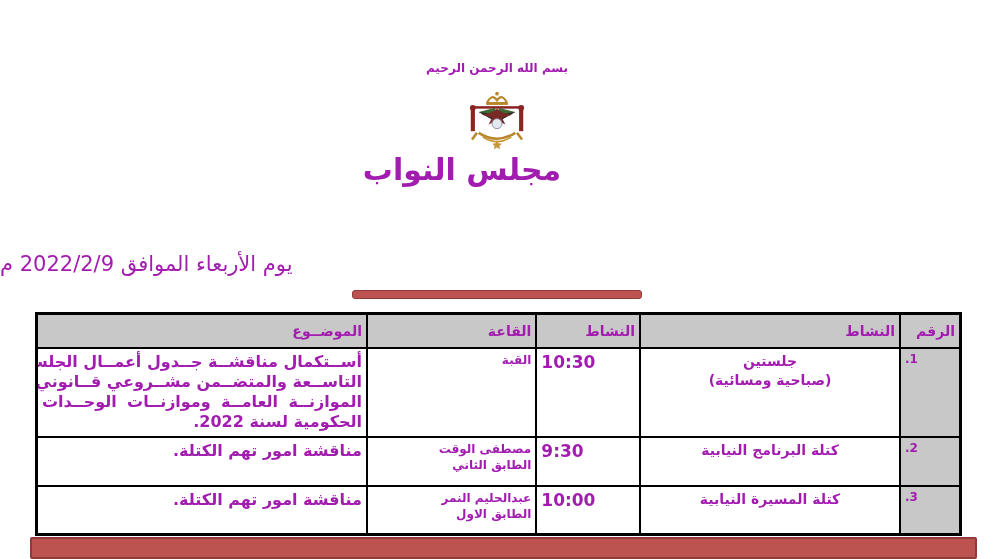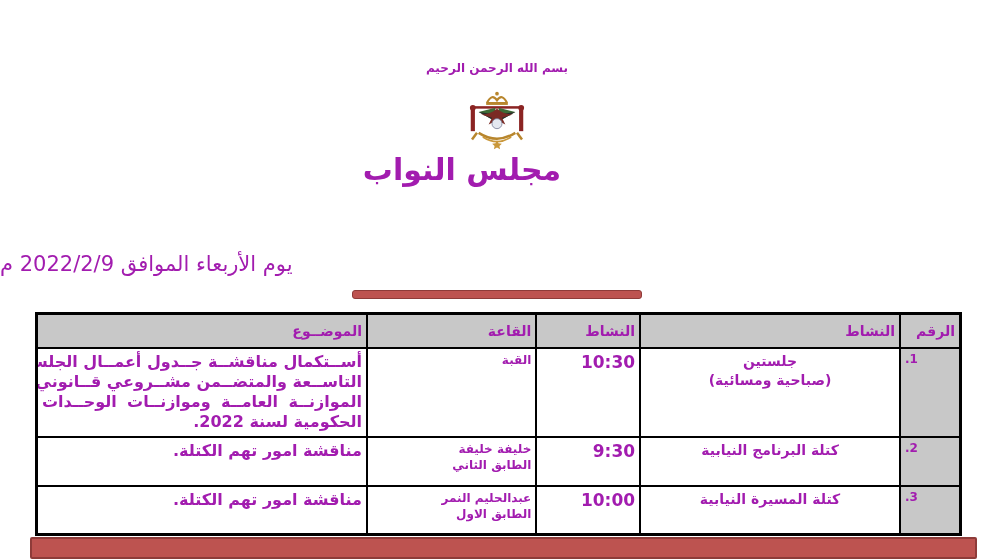--- a/index.html
+++ b/index.html
@@ -41,21 +41,21 @@
   }
   table.schedule th{
     background:#c8c8c8;font-size:14px;text-align:right;height:26px;
     vertical-align:middle;
   }
   td.num-cell{
     background:#c8c8c8;direction:ltr;text-align:left;
     font-size:12px;padding:2px 0 0 5px;
   }
   td.activity-cell{text-align:center;font-size:14px;line-height:1.35;}
-  td.time-cell{text-align:right;direction:ltr;font-size:17px;}
+  td.time-cell{text-align:left;direction:ltr;font-size:17px;}
   td.hall-cell{font-size:12px;line-height:1.35;}
   td.subject-cell{font-size:16px;line-height:20px;padding:3px 6px;}
   .jline{white-space:nowrap;text-align:justify;text-align-last:justify;}
   .rline{white-space:nowrap;text-align:right;}
   tr.row-1 td{height:81px;}
   tr.row-2 td{height:41px;}
   tr.row-3 td{height:40px;}
   
   .bottom-bar{
     position:absolute;top:528px;left:30px;width:943px;height:18px;
@@ -143,21 +143,21 @@
           <div class="rline">الحكومية لسنة 2022.</div>
         </td>
       </tr>
       <tr class="row-2">
         <td class="num-cell">.2</td>
         <td class="activity-cell">
           <div>كتلة البرنامج النيابية</div>
         </td>
         <td class="time-cell">9:30</td>
         <td class="hall-cell">
-          <div>خليفة خليفة</div>
+          <div>مصطفى الوقت</div>
           <div>الطابق الثاني</div>
         </td>
         <td class="subject-cell">
           <div class="rline">مناقشة امور تهم الكتلة.</div>
         </td>
       </tr>
       <tr class="row-3">
         <td class="num-cell">.3</td>
         <td class="activity-cell">
           <div>كتلة المسيرة النيابية</div>

